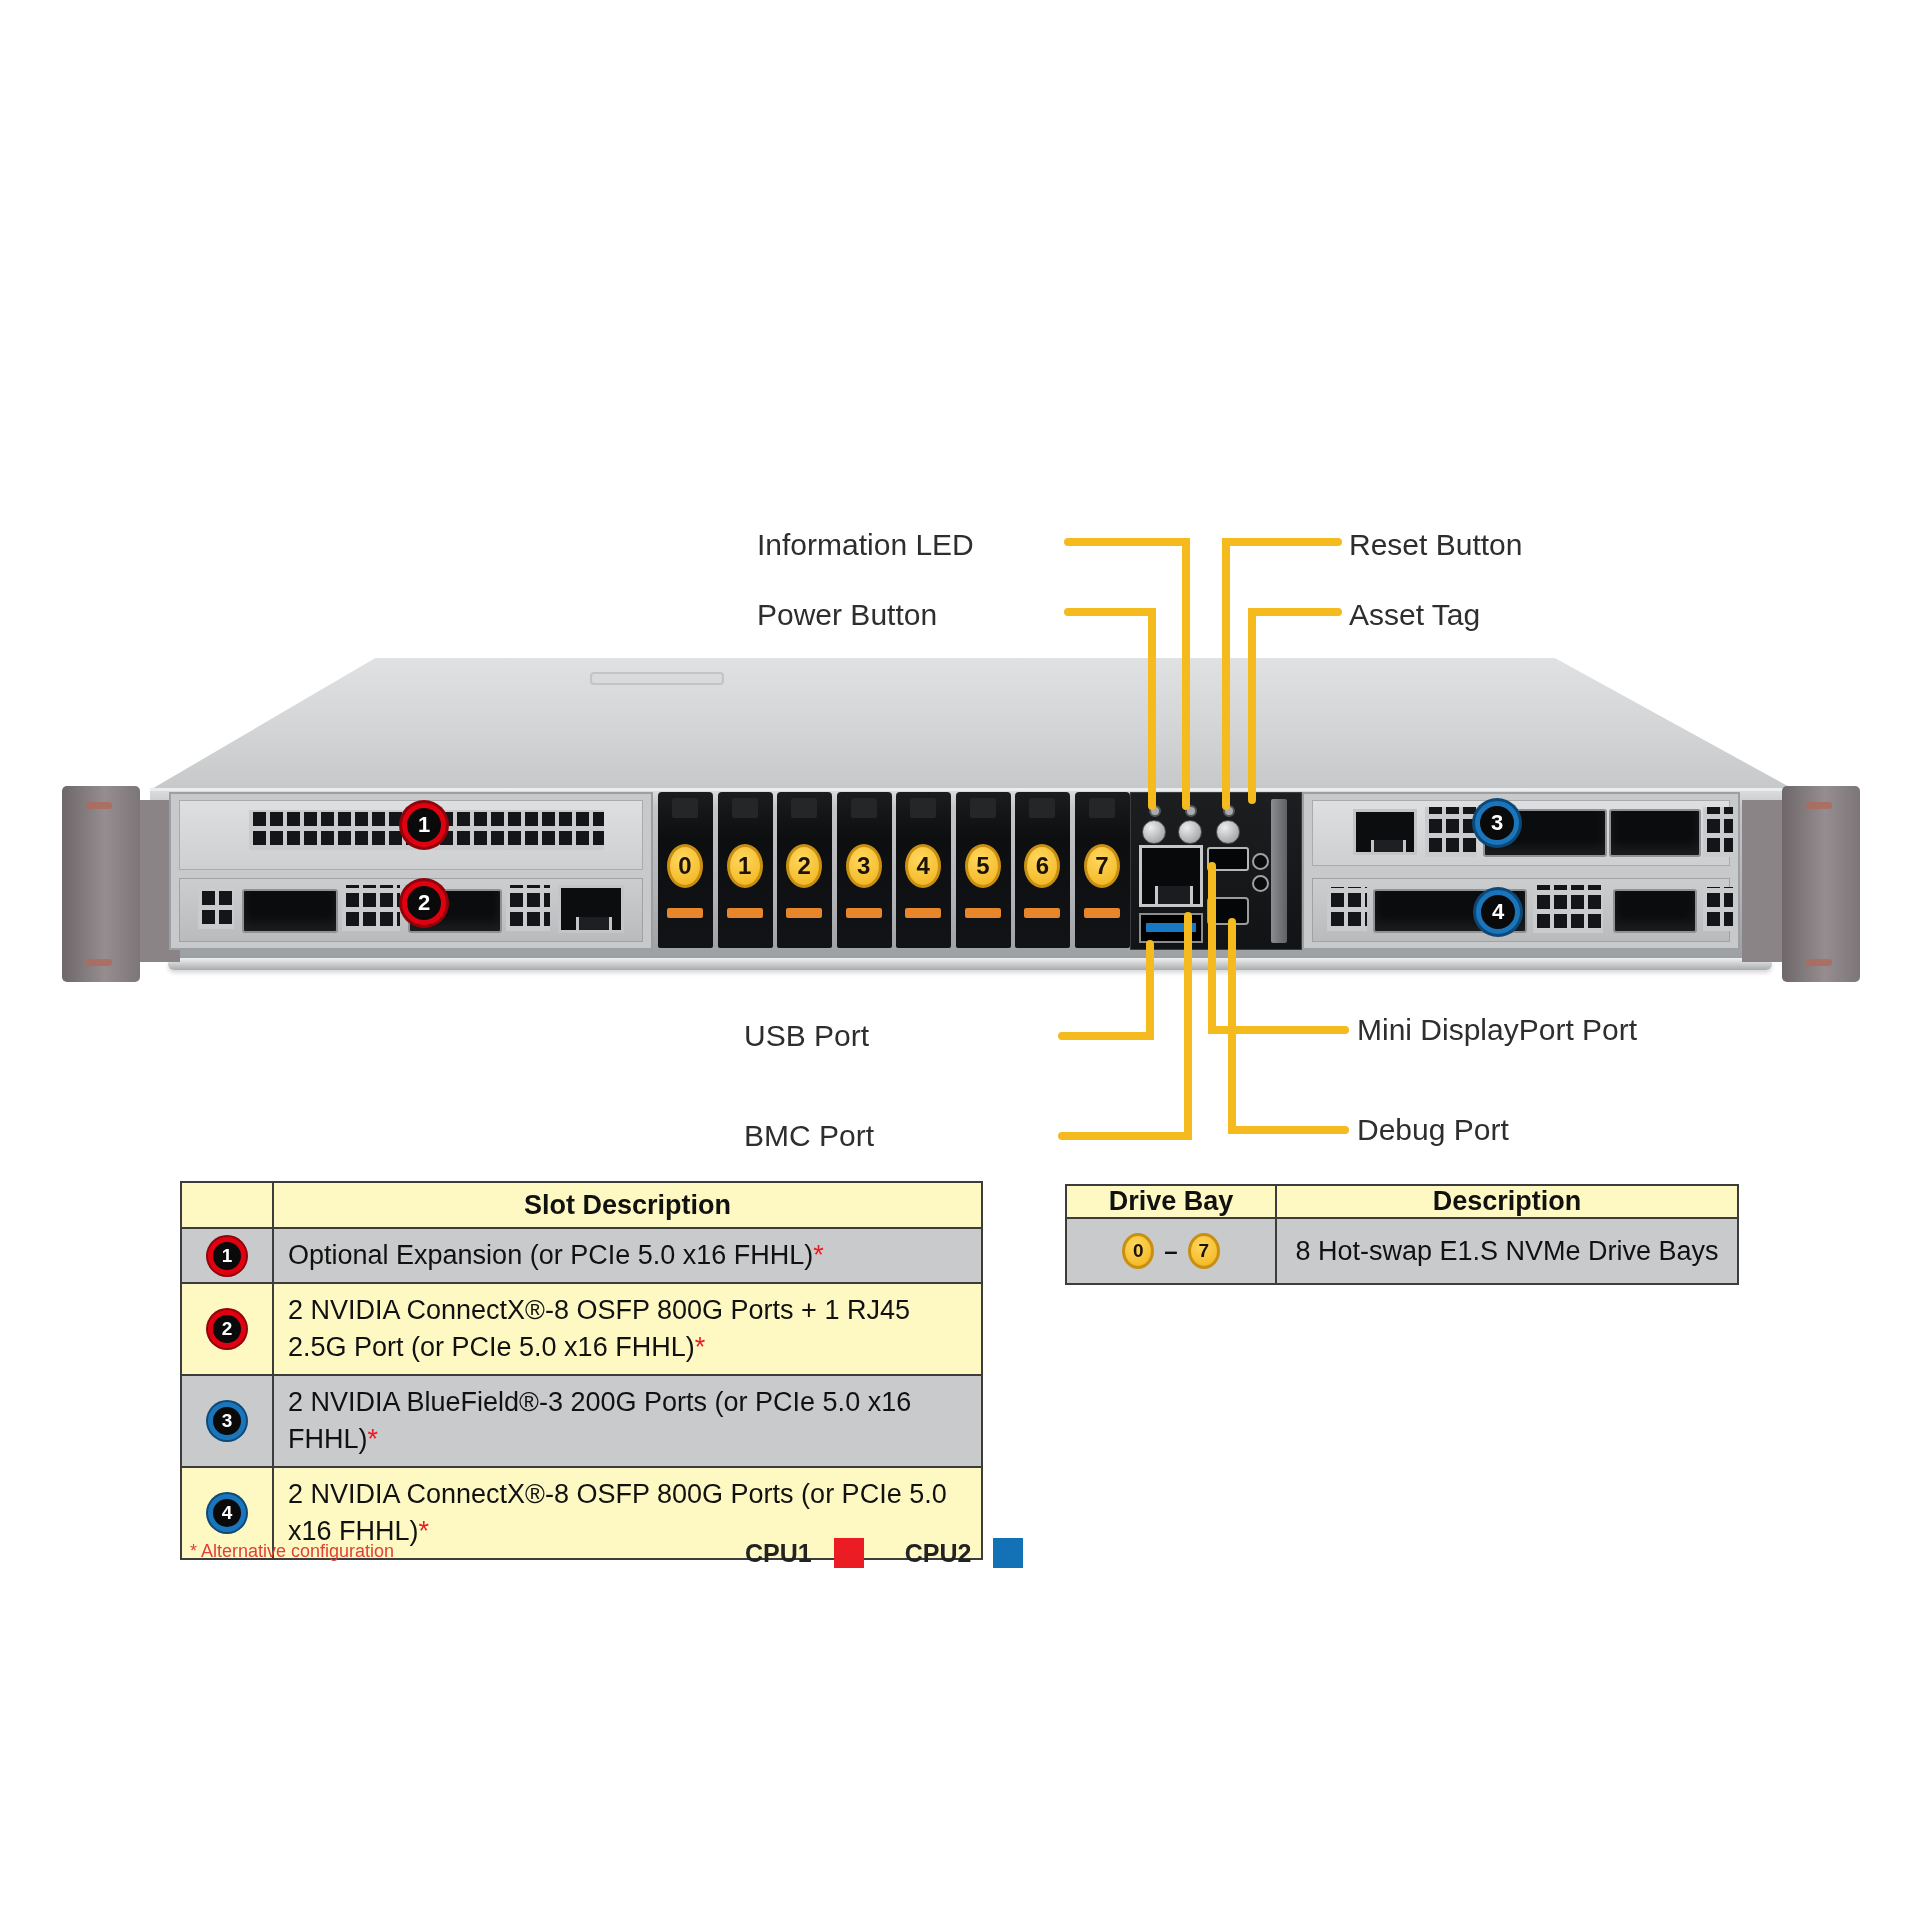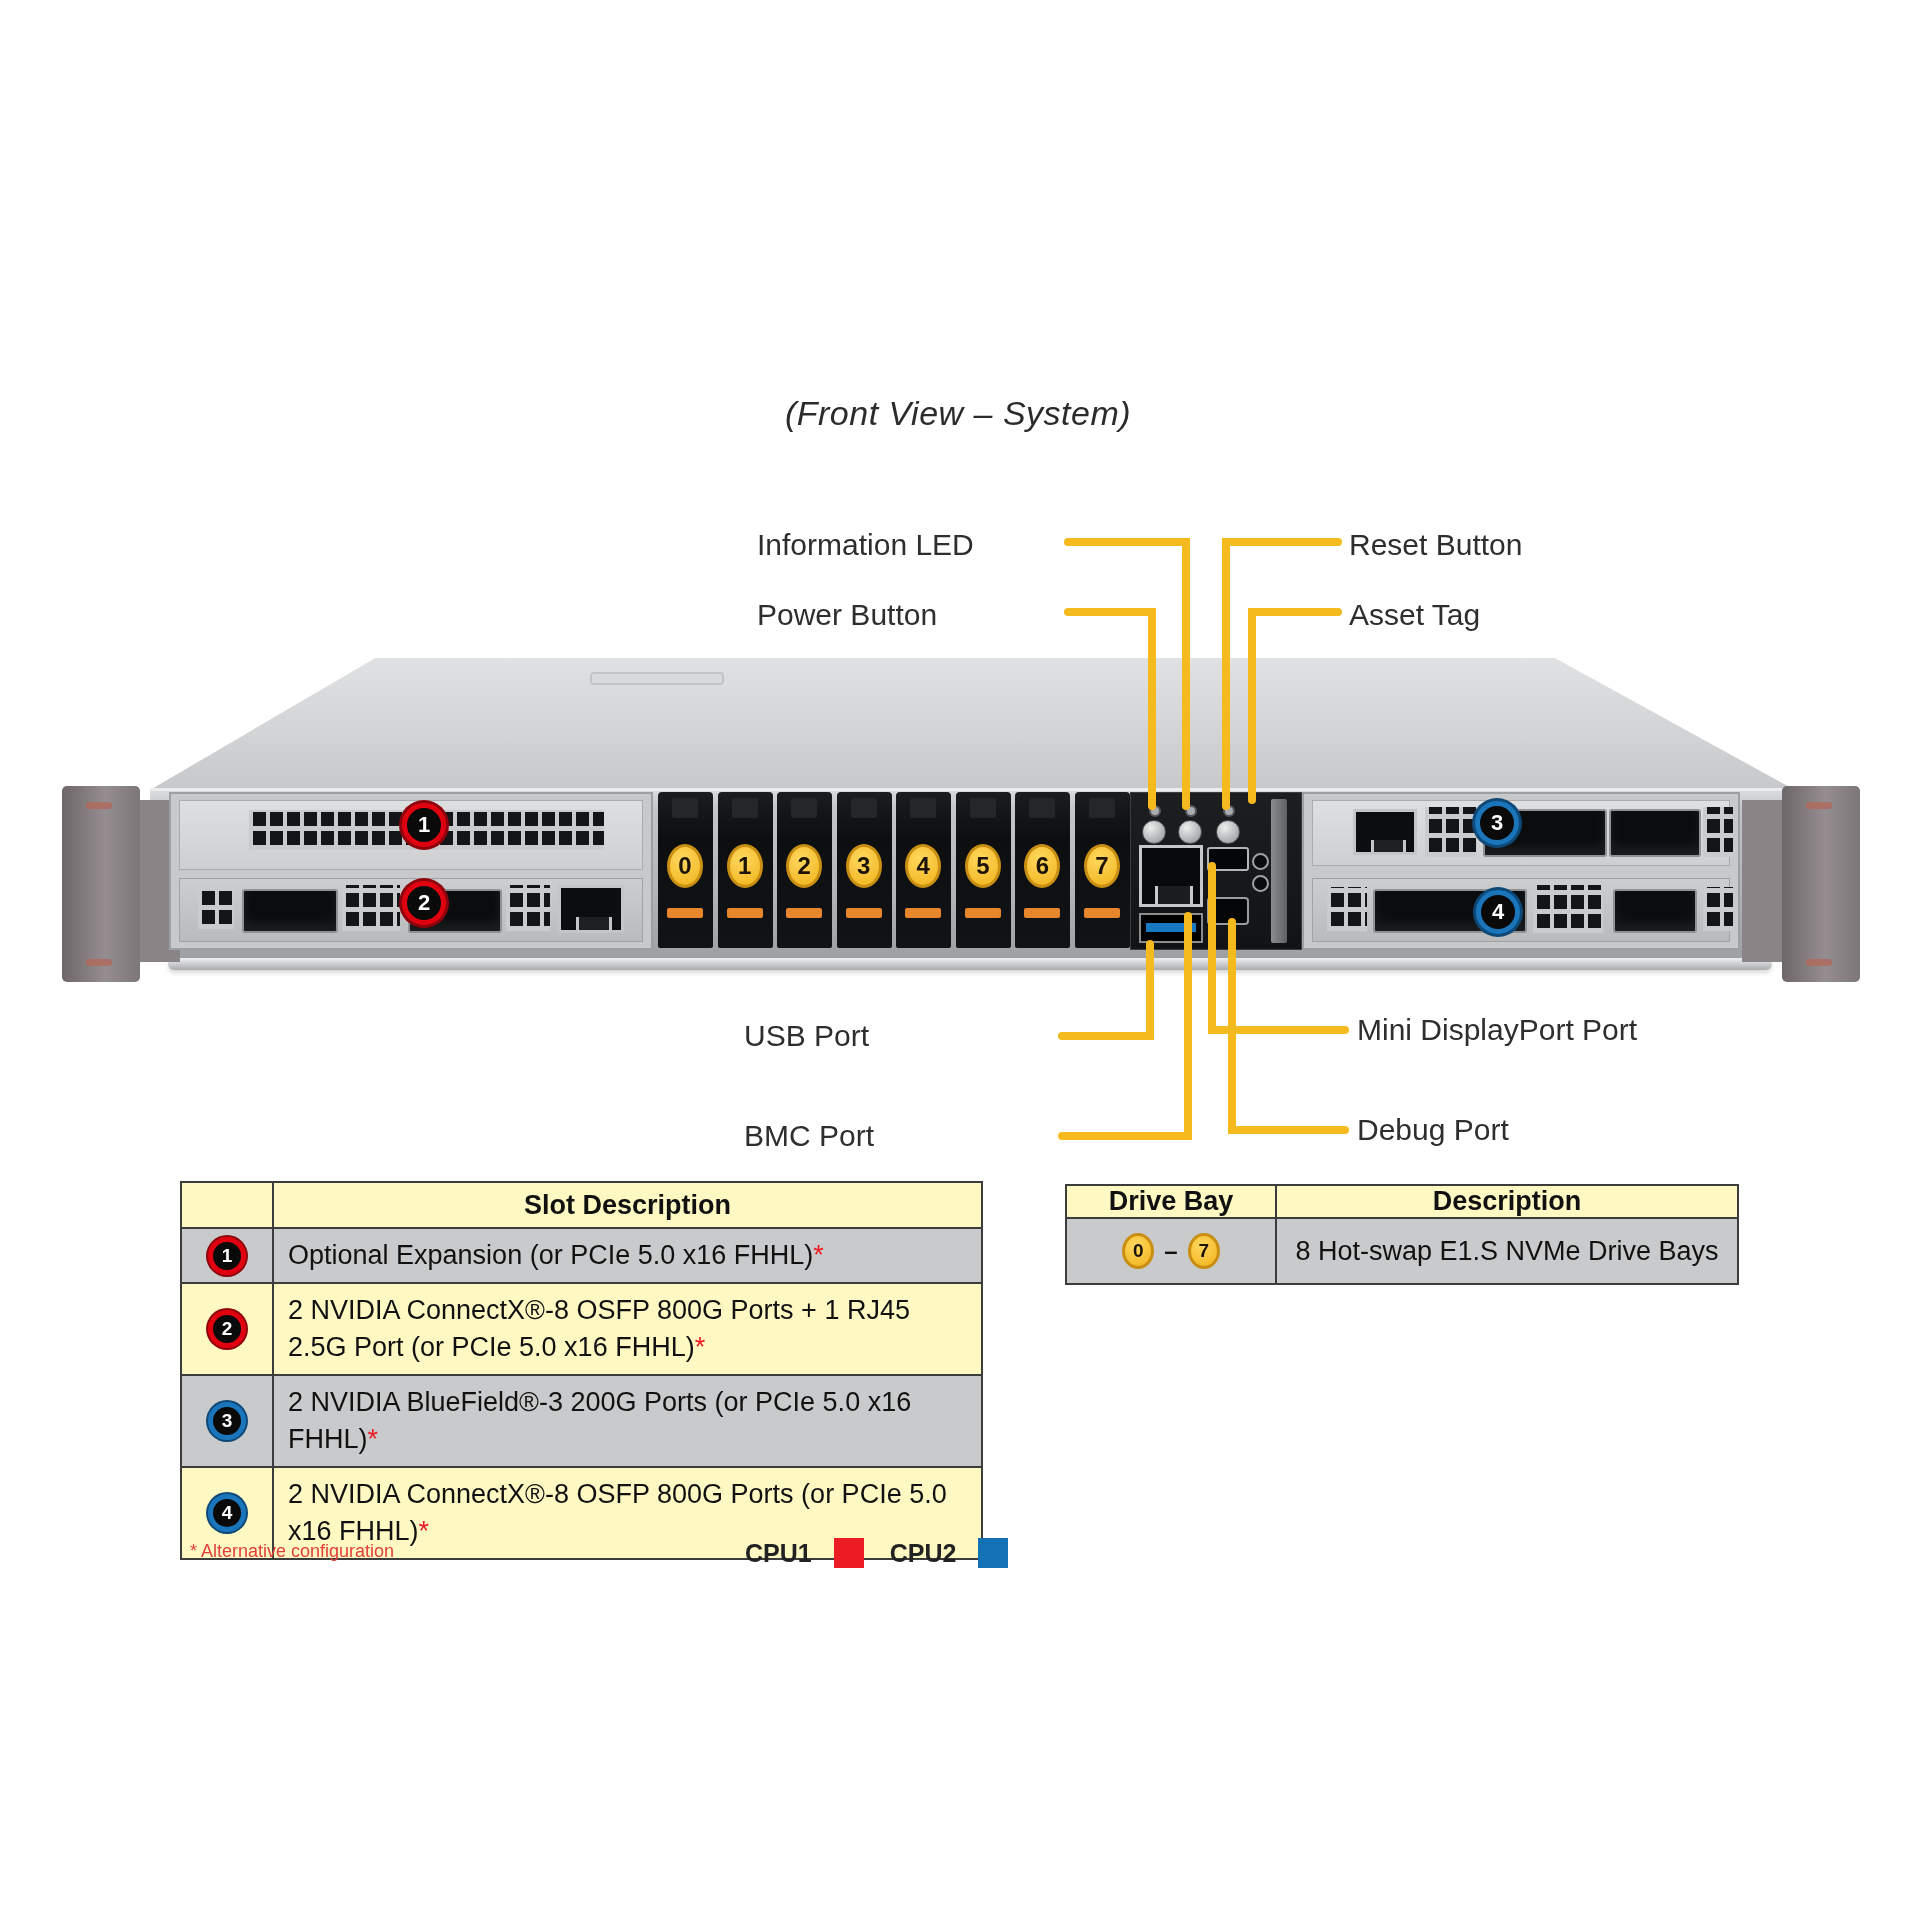--- a/index.html
+++ b/index.html
@@ -102,21 +102,20 @@
   .footnote{position:absolute;left:190px;top:1541px;font-size:18px;color:#e04038;z-index:4;}
   .legend{position:absolute;left:745px;top:1538px;display:flex;align-items:center;gap:22px;z-index:4;
     font-size:25px;font-weight:bold;color:#222;}
   .sq{width:30px;height:30px;}
 </style>
 </head>
 <body>
 
 <div class="canvas">
 
-  <div class="fig-title">(Front View – System)</div>
 
   <div class="callout right" style="left:757px;top:528px;">Information LED</div>
   <div class="callout right" style="left:757px;top:598px;">Power Button</div>
   <div class="callout" style="left:1349px;top:528px;">Reset Button</div>
   <div class="callout" style="left:1349px;top:598px;">Asset Tag</div>
   <div class="callout right" style="left:744px;top:1019px;">USB Port</div>
   <div class="callout right" style="left:744px;top:1119px;">BMC Port</div>
   <div class="callout" style="left:1357px;top:1013px;">Mini DisplayPort Port</div>
   <div class="callout" style="left:1357px;top:1113px;">Debug Port</div>
 
@@ -283,17 +282,17 @@
       </td>
       <td style="text-align:center;">8 Hot-swap E1.S NVMe Drive Bays</td>
     </tr>
   </tbody>
     </table>
 
   <div class="footnote">* Alternative configuration</div>
   <div class="legend">
     <span>CPU1</span>
     <span class="sq" style="background:#ec1c24;"></span>
-    <span style="margin-left:4px;text-align:right;">CPU2</span>
+    <span style="margin-left:19px;text-align:right;">CPU2</span>
     <span class="sq" style="background:#1272b5;"></span>
   </div>
 
 </div>
 
 </body></html>

